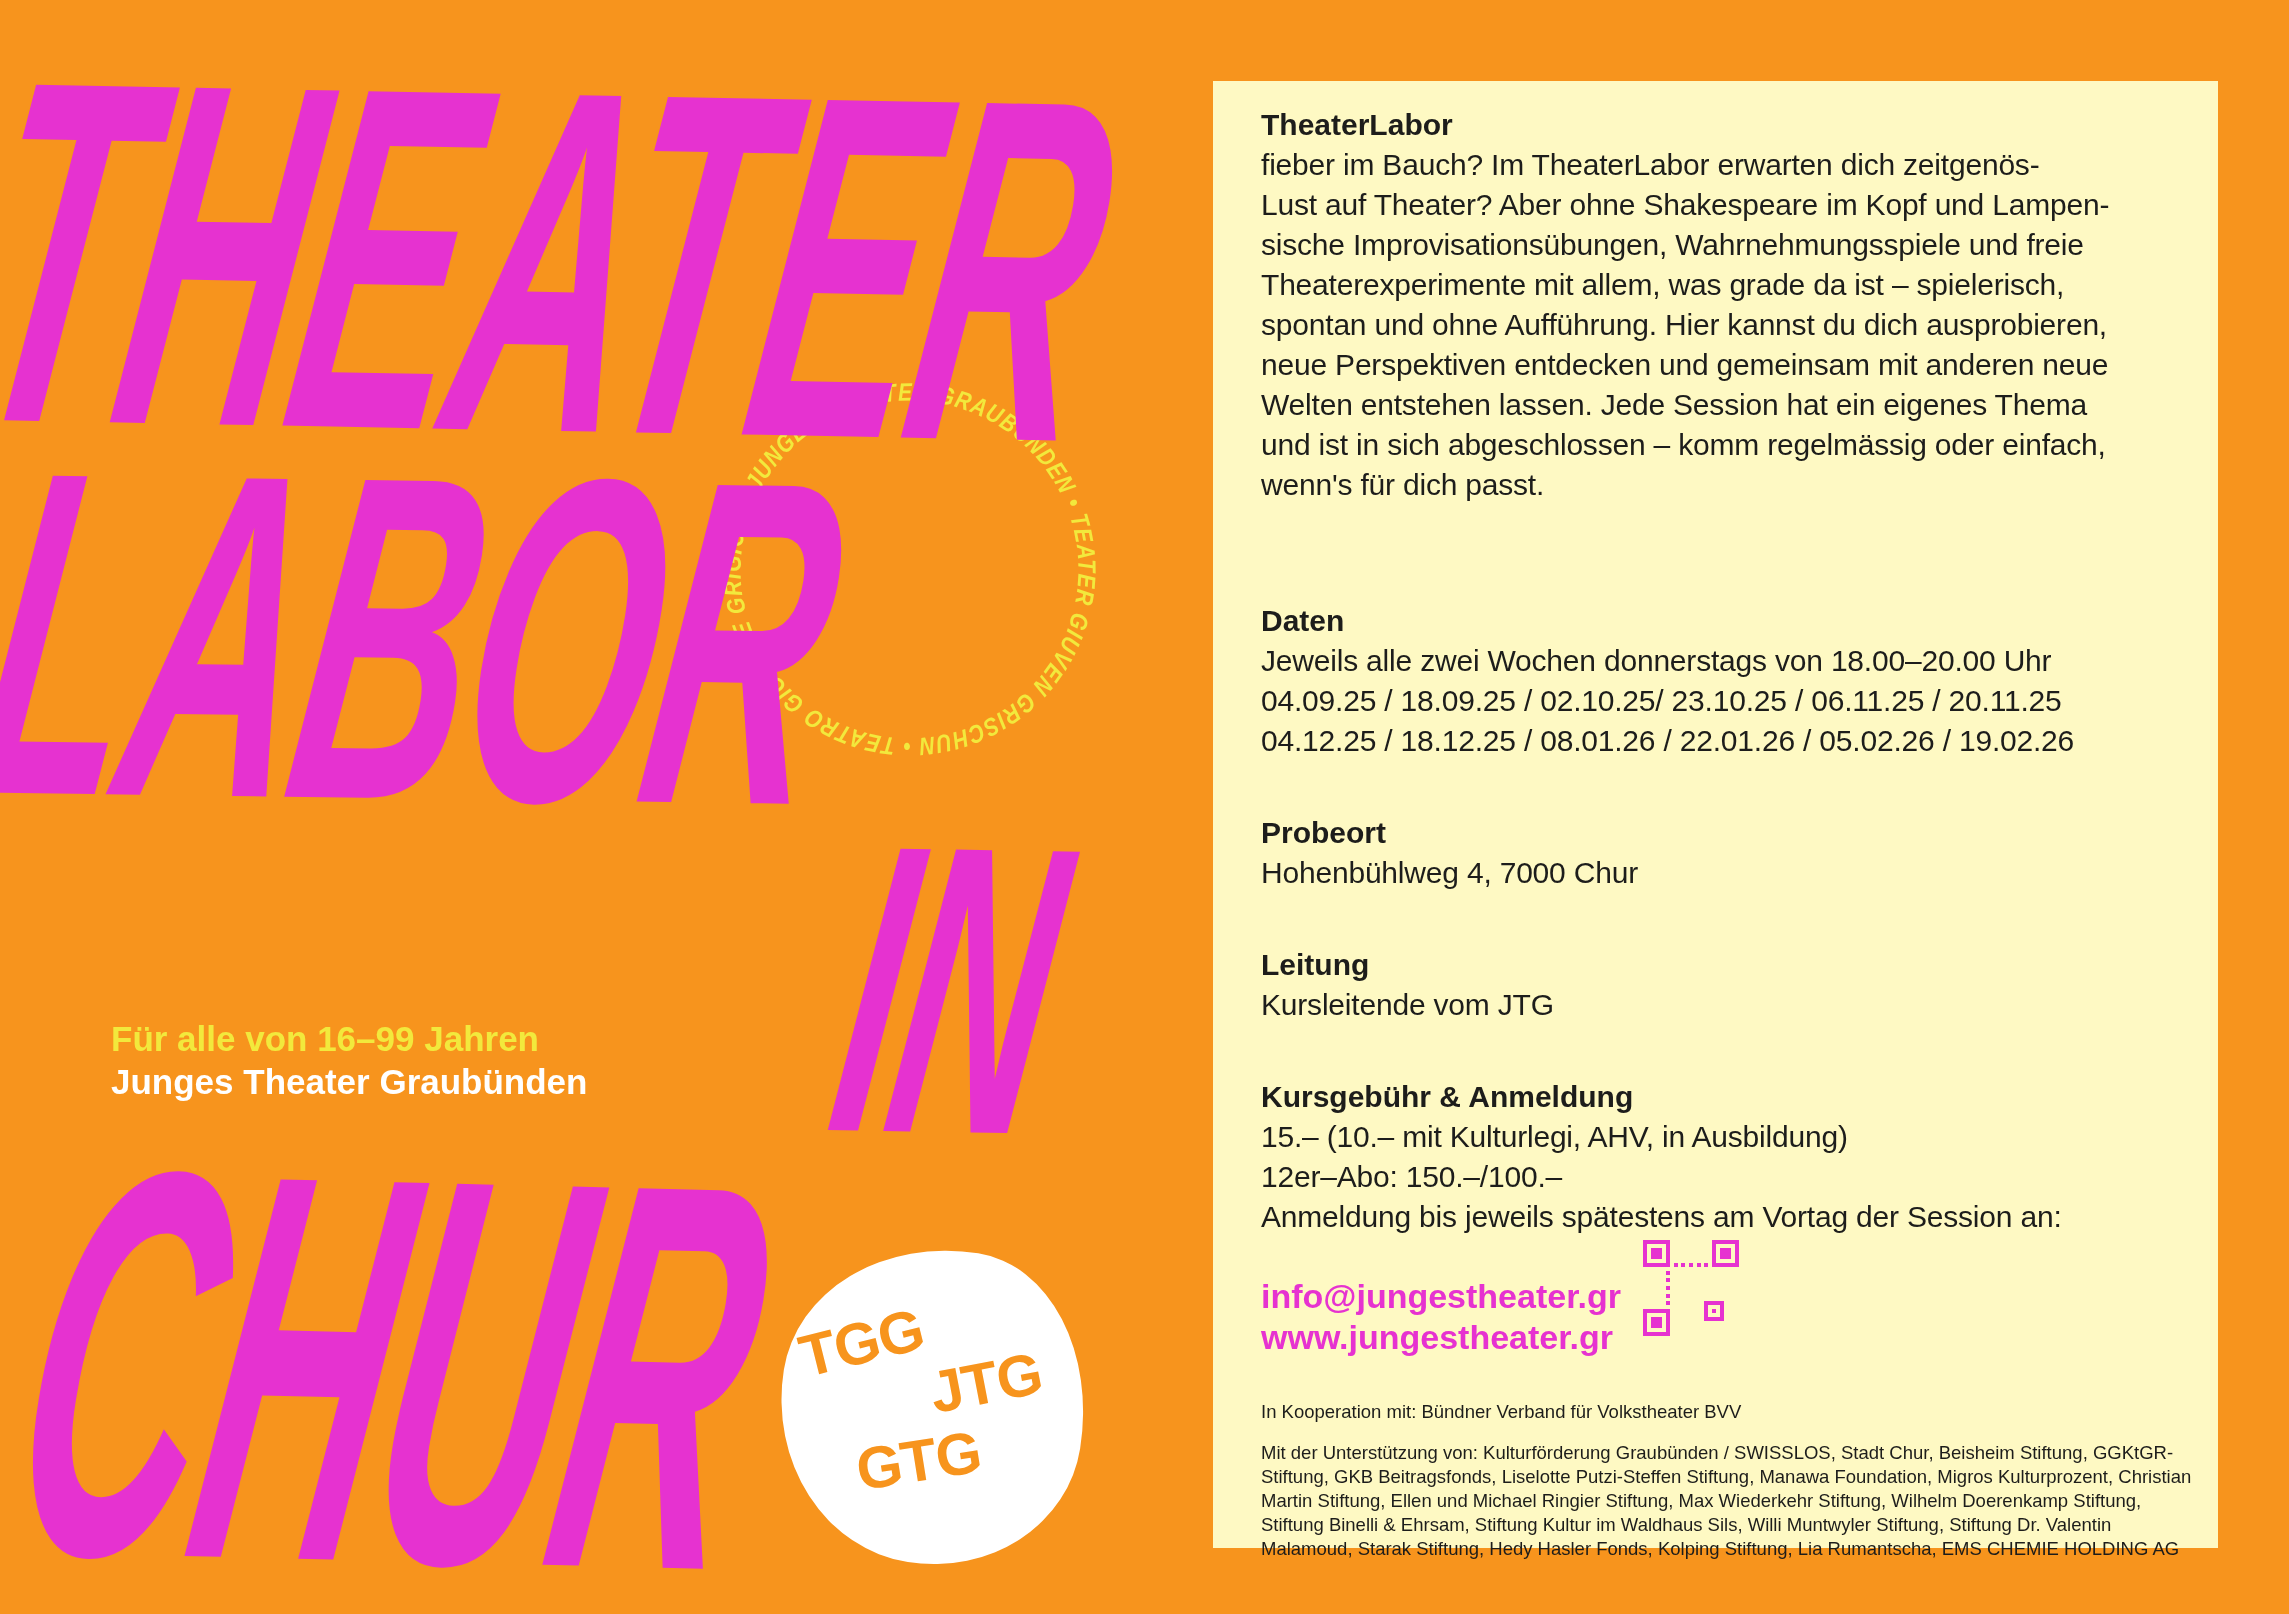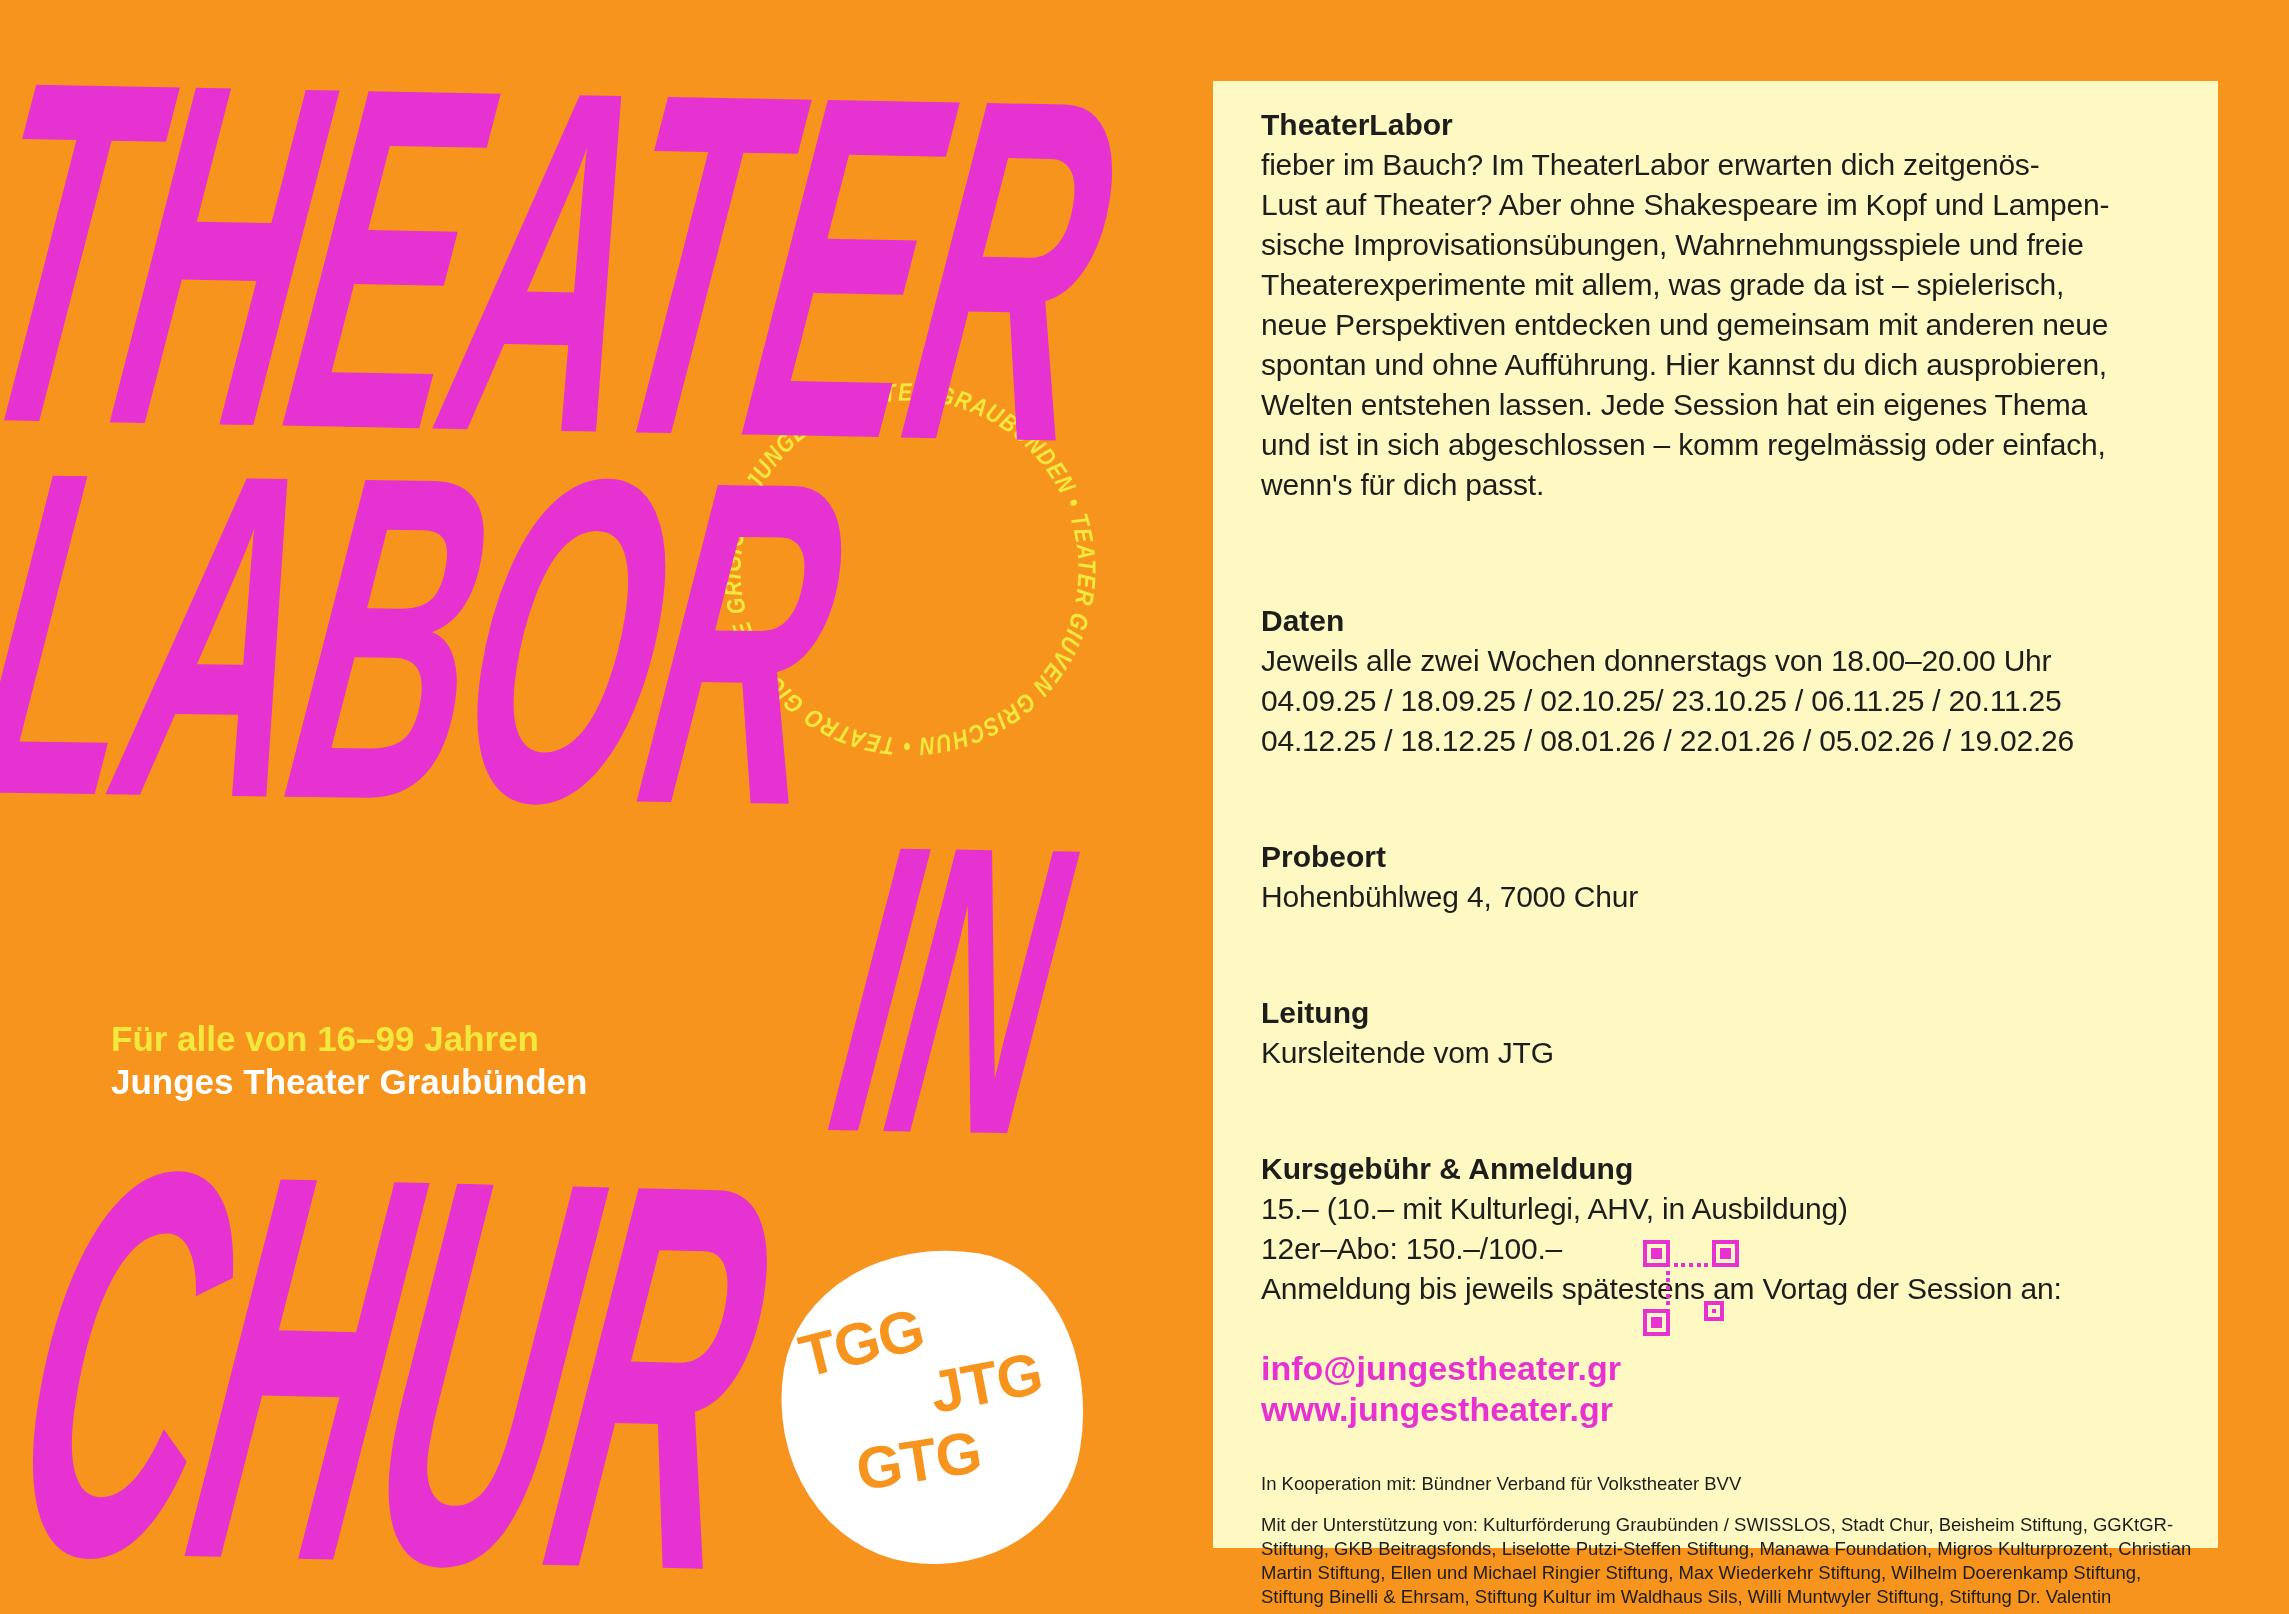--- a/index.html
+++ b/index.html
@@ -29,21 +29,21 @@
   .audience .yellow{color:#F2E93C;display:block;}
   .audience .white{color:#FFFFFF;display:block;}
   
   .panel{
     position:absolute;left:1213px;top:81px;width:1005px;height:1467px;
     background:#fef9c3;box-sizing:border-box;
     padding:24px 18.5px 0 48px;color:#1D1D1B;
   }
   .sec-heading{font-size:30px;line-height:40px;font-weight:700;}
   .sec-line{display:block;font-size:30px;line-height:40px;white-space:nowrap;letter-spacing:-0.2px;}
-  .sec{margin-top:76px;}
+  .sec{margin-top:52px;}
   #sec-daten{margin-top:96px;}
   .links{margin-top:39px;}
   .link-line{display:block;color:#E632D0;font-weight:700;font-size:34px;line-height:41px;text-decoration:none;}
   .koop{margin-top:42px;font-size:18.5px;line-height:24px;}
   .support{margin-top:16.6px;font-size:18.5px;line-height:24px;width:937px;}
   .fine-label{font-weight:400;}
   
   #qr{position:absolute;left:1643px;top:1240px;width:96px;height:96px;}
   
   .blob{
@@ -86,22 +86,22 @@
   <div class="blob-label" id="blob-gtg">GTG</div>
 
   <div class="panel">
 
     <div class="sec" id="sec-theaterlabor" style="margin-top:0">
       <div class="sec-heading">TheaterLabor</div>
       <span class="sec-line">fieber im Bauch? Im TheaterLabor erwarten dich zeitgenös-</span>
       <span class="sec-line">Lust auf Theater? Aber ohne Shakespeare im Kopf und Lampen-</span>
       <span class="sec-line">sische Improvisationsübungen, Wahrnehmungsspiele und freie</span>
       <span class="sec-line">Theaterexperimente mit allem, was grade da ist – spielerisch,</span>
+      <span class="sec-line">spontan und ohne Aufführung. Hier kannst du dich ausprobieren,</span>
       <span class="sec-line">neue Perspektiven entdecken und gemeinsam mit anderen neue</span>
-      <span class="sec-line">spontan und ohne Aufführung. Hier kannst du dich ausprobieren,</span>
       <span class="sec-line">Welten entstehen lassen. Jede Session hat ein eigenes Thema</span>
       <span class="sec-line">und ist in sich abgeschlossen – komm regelmässig oder einfach,</span>
       <span class="sec-line">wenn's für dich passt.</span>
     </div>
 
     <div class="sec" id="sec-daten">
       <div class="sec-heading">Daten</div>
       <span class="sec-line">Jeweils alle zwei Wochen donnerstags von 18.00–20.00 Uhr</span>
       <span class="sec-line">04.09.25 / 18.09.25 / 02.10.25/ 23.10.25 / 06.11.25 / 20.11.25</span>
       <span class="sec-line">04.12.25 / 18.12.25 / 08.01.26 / 22.01.26 / 05.02.26 / 19.02.26</span>

